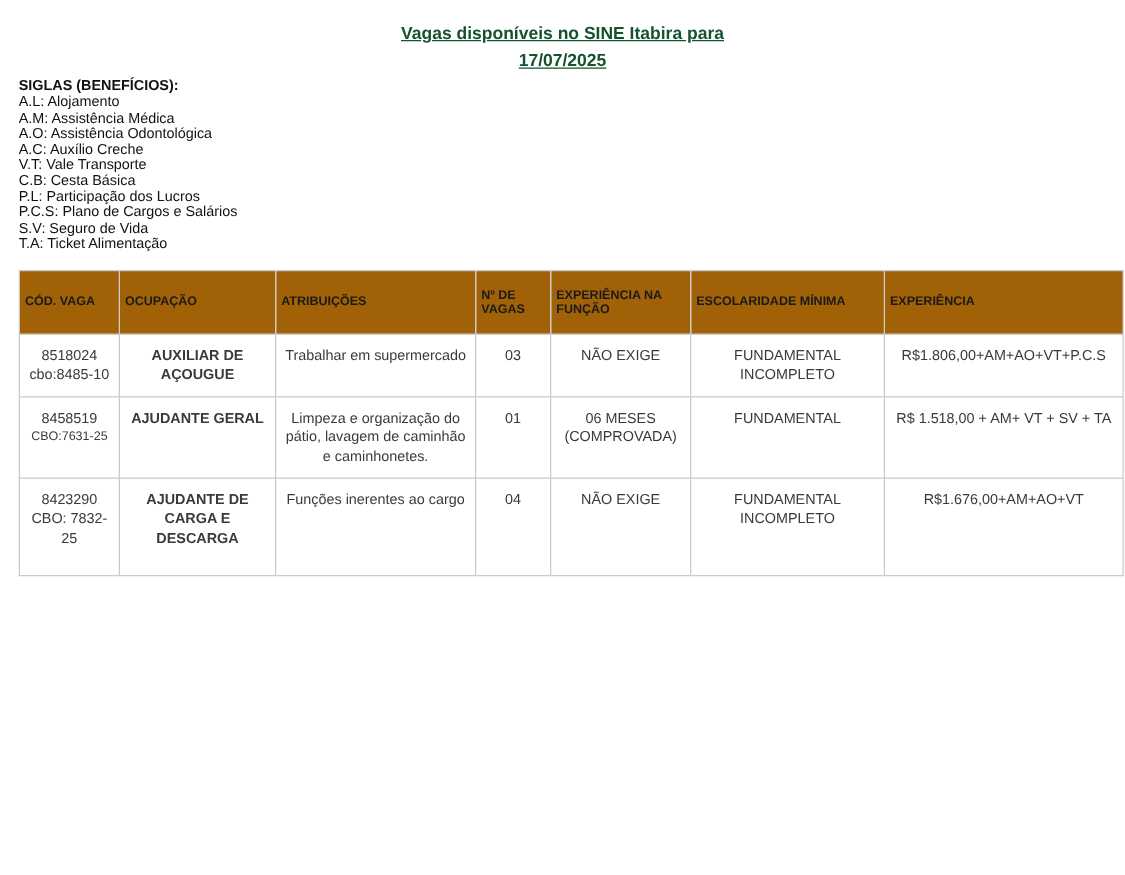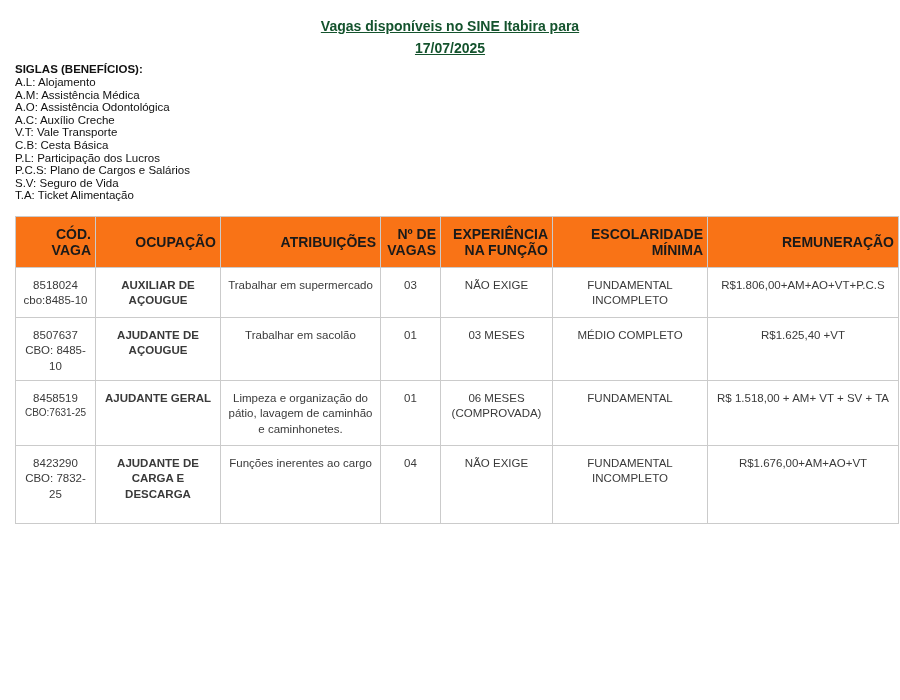--- a/index.html
+++ b/index.html
@@ -40,24 +40,24 @@
     border-collapse: collapse;
     table-layout: fixed;
     margin: 14px 0 0 15px;
     width: 883px;
   }
   table.vagas th, table.vagas td {
     border: 1px solid #cbcbcb;
     overflow: hidden;
   }
   table.vagas th {
-    background: #f97316;
-    font-size: 14px;
+    background: #a16207;
+    font-size: 10px;
     font-weight: bold;
-    text-align: right;
+    text-align: left;
     vertical-align: middle;
     height: 46px;
     padding: 2px 4px;
     color: #1a1a1a;
   }
   table.vagas td {
     font-size: 11.5px;
     text-align: center;
     vertical-align: top;
     padding: 10px 6px 4px 6px;
@@ -116,47 +116,35 @@
       <col class="c-rem">
   </colgroup>
   <thead>
     <tr>
       <th>CÓD. VAGA</th>
       <th>OCUPAÇÃO</th>
       <th>ATRIBUIÇÕES</th>
       <th>Nº DE VAGAS</th>
       <th>EXPERIÊNCIA NA FUNÇÃO</th>
       <th>ESCOLARIDADE MÍNIMA</th>
-      <th>REMUNERAÇÃO</th>
+      <th>EXPERIÊNCIA</th>
     </tr>
   </thead>
   <tbody>
     <tr class="r3">
       <td>
         <div>8518024</div>
         <div>cbo:8485-10</div>
       </td>
       <td class="occupation">AUXILIAR DE AÇOUGUE</td>
       <td>Trabalhar em supermercado</td>
       <td>03</td>
       <td>NÃO EXIGE</td>
       <td>FUNDAMENTAL INCOMPLETO</td>
       <td>R$1.806,00+AM+AO+VT+P.C.S</td>
-    </tr>
-    <tr class="r4">
-      <td>
-        <div>8507637</div>
-        <div>CBO: 8485-10</div>
-      </td>
-      <td class="occupation">AJUDANTE DE AÇOUGUE</td>
-      <td>Trabalhar em sacolão</td>
-      <td>01</td>
-      <td>03 MESES</td>
-      <td>MÉDIO COMPLETO</td>
-      <td>R$1.625,40 +VT</td>
     </tr>
     <tr class="r5">
       <td>
         <div>8458519</div>
         <div class="cbo-small">CBO:7631-25</div>
       </td>
       <td class="occupation">AJUDANTE GERAL</td>
       <td>Limpeza e organização do pátio, lavagem de caminhão e caminhonetes.</td>
       <td>01</td>
       <td>06 MESES (COMPROVADA)</td>

